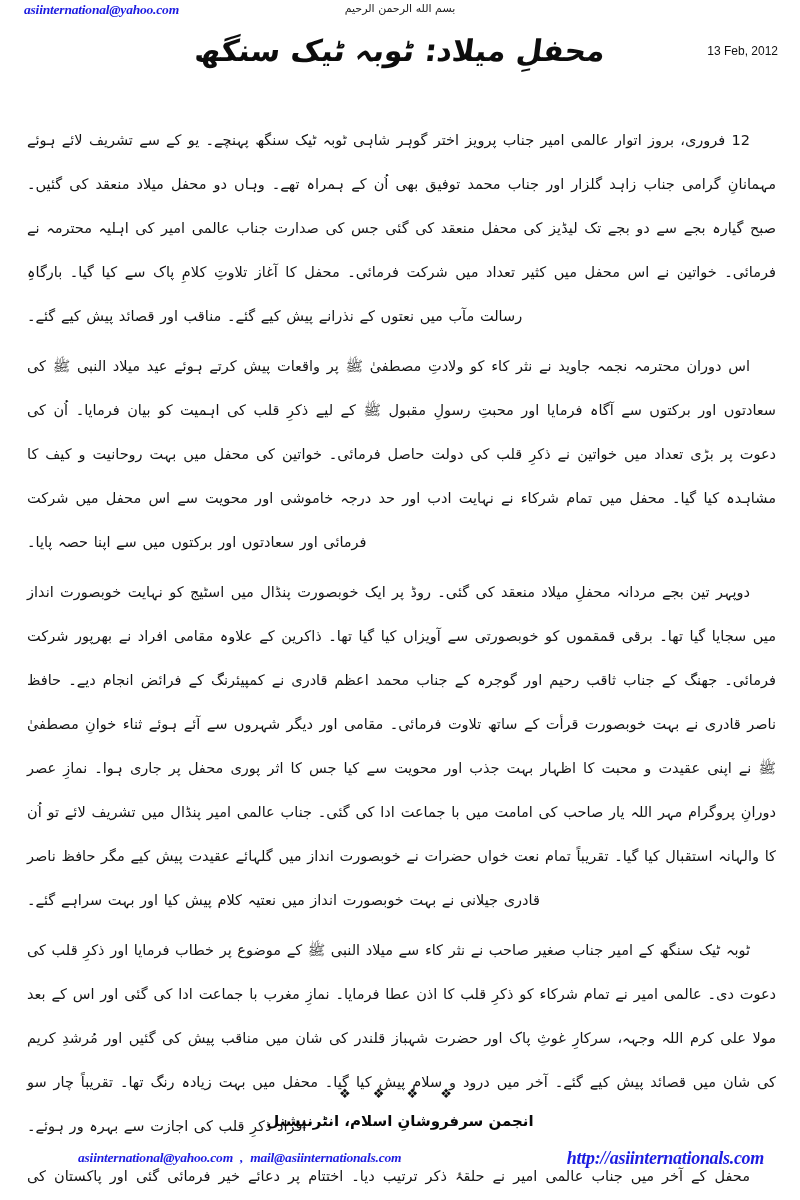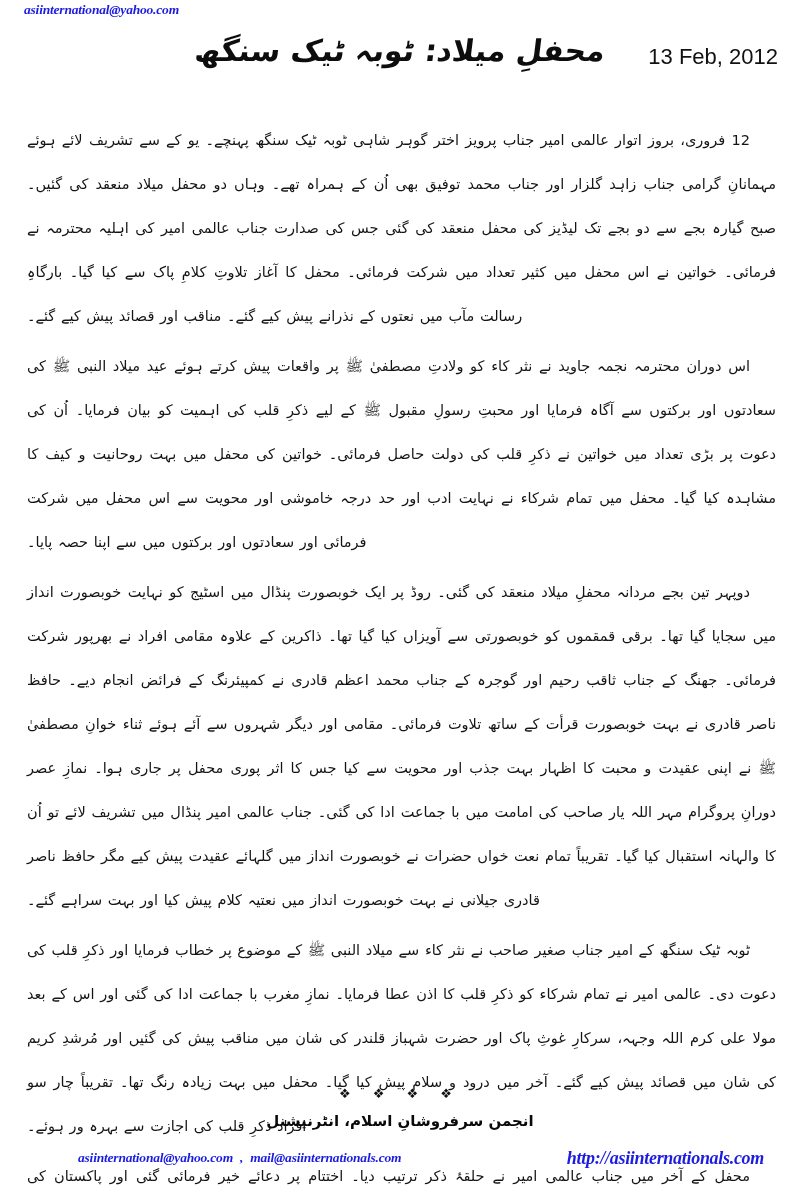--- a/index.html
+++ b/index.html
@@ -58,21 +58,21 @@
     color: #0d0d0d;
     line-height: 1.5;
     transform: skewX(-7deg);
     letter-spacing: 1px;
   }
   .doc-date {
     position: absolute;
     right: 22px;
     top: 44px;
     font-family: "Liberation Sans", sans-serif;
-    font-size: 22px;
+    font-size: 12px;
     color: #111111;
     white-space: nowrap;
   }
 
   
   .body-area {
     position: absolute;
     left: 0;
     top: 118px;
     width: 800px;
@@ -164,20 +164,21 @@
   }
 </style>
 </head>
 <body>
 
 <div class="page">
 
   <div class="header">
     <div class="header-email">asiinternational@yahoo.com</div>
 
+    <div class="bismillah">بسم الله الرحمن الرحيم</div>
 
     <div class="doc-title">محفلِ میلاد: ٹوبہ ٹیک سنگھ</div>
 
     <div class="doc-date">13 Feb, 2012</div>
   </div>
 
   <div class="body-area">
     <p class="para">12 فروری، بروز اتوار عالمی امیر جناب پرویز اختر گوہر شاہی ٹوبہ ٹیک سنگھ پہنچے۔ یو کے سے تشریف لائے ہوئے مہمانانِ گرامی جناب زاہد گلزار اور جناب محمد توفیق بھی اُن کے ہمراہ تھے۔ وہاں دو محفل میلاد منعقد کی گئیں۔ صبح گیارہ بجے سے دو بجے تک لیڈیز کی محفل منعقد کی گئی جس کی صدارت جناب عالمی امیر کی اہلیہ محترمہ نے فرمائی۔ خواتین نے اس محفل میں کثیر تعداد میں شرکت فرمائی۔ محفل کا آغاز تلاوتِ کلامِ پاک سے کیا گیا۔ بارگاہِ رسالت مآب میں نعتوں کے نذرانے پیش کیے گئے۔ مناقب اور قصائد پیش کیے گئے۔</p>
     <p class="para">اس دوران محترمہ نجمہ جاوید نے نثر کاء کو ولادتِ مصطفیٰ ﷺ پر واقعات پیش کرتے ہوئے عید میلاد النبی ﷺ کی سعادتوں اور برکتوں سے آگاہ فرمایا اور محبتِ رسولِ مقبول ﷺ کے لیے ذکرِ قلب کی اہمیت کو بیان فرمایا۔ اُن کی دعوت پر بڑی تعداد میں خواتین نے ذکرِ قلب کی دولت حاصل فرمائی۔ خواتین کی محفل میں بہت روحانیت و کیف کا مشاہدہ کیا گیا۔ محفل میں تمام شرکاء نے نہایت ادب اور حد درجہ خاموشی اور محویت سے اس محفل میں شرکت فرمائی اور سعادتوں اور برکتوں میں سے اپنا حصہ پایا۔</p>
     <p class="para">دوپہر تین بجے مردانہ محفلِ میلاد منعقد کی گئی۔ روڈ پر ایک خوبصورت پنڈال میں اسٹیج کو نہایت خوبصورت انداز میں سجایا گیا تھا۔ برقی قمقموں کو خوبصورتی سے آویزاں کیا گیا تھا۔ ذاکرین کے علاوہ مقامی افراد نے بھرپور شرکت فرمائی۔ جھنگ کے جناب ثاقب رحیم اور گوجرہ کے جناب محمد اعظم قادری نے کمپیئرنگ کے فرائض انجام دیے۔ حافظ ناصر قادری نے بہت خوبصورت قرأت کے ساتھ تلاوت فرمائی۔ مقامی اور دیگر شہروں سے آئے ہوئے ثناء خوانِ مصطفیٰ ﷺ نے اپنی عقیدت و محبت کا اظہار بہت جذب اور محویت سے کیا جس کا اثر پوری محفل پر جاری ہوا۔ نمازِ عصر دورانِ پروگرام مہر اللہ یار صاحب کی امامت میں با جماعت ادا کی گئی۔ جناب عالمی امیر پنڈال میں تشریف لائے تو اُن کا والہانہ استقبال کیا گیا۔ تقریباً تمام نعت خواں حضرات نے خوبصورت انداز میں گلہائے عقیدت پیش کیے مگر حافظ ناصر قادری جیلانی نے بہت خوبصورت انداز میں نعتیہ کلام پیش کیا اور بہت سراہے گئے۔</p>

